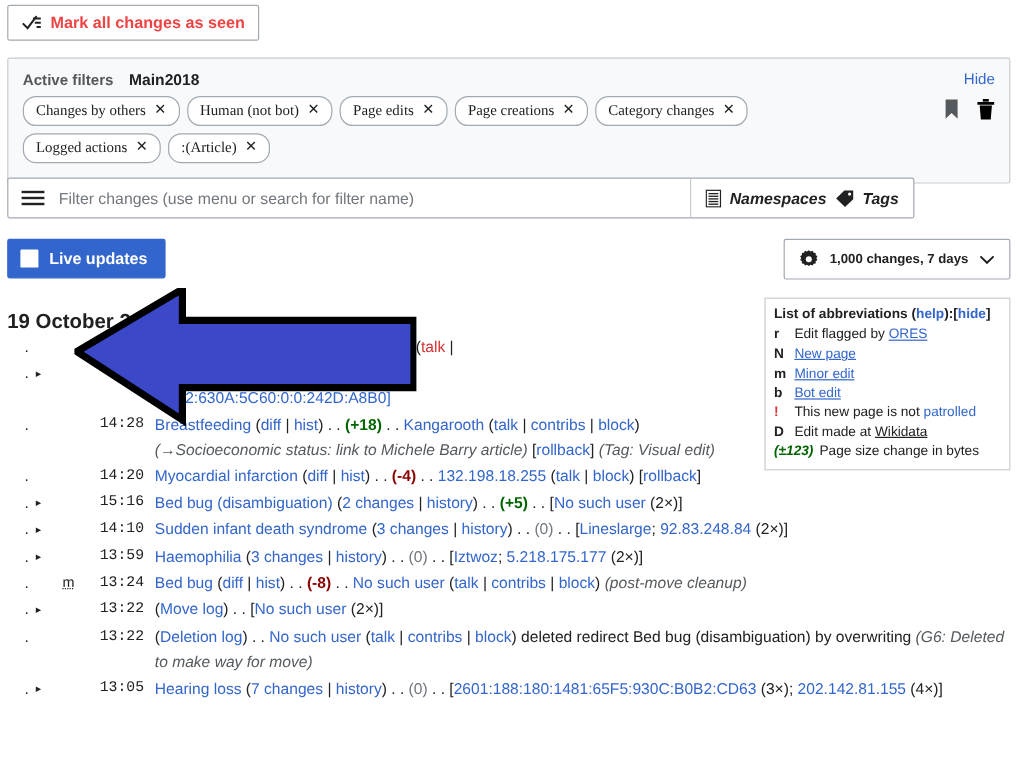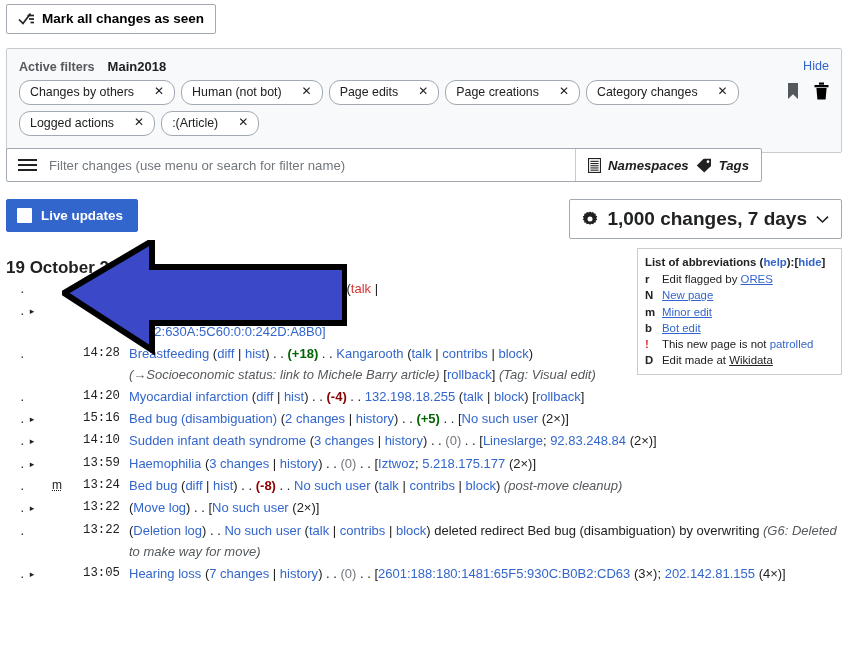--- a/index.html
+++ b/index.html
@@ -26,21 +26,21 @@
   }
   .btn {
     display: inline-flex;
     align-items: center;
     gap: 7px;
     border: 1px solid #a2a9b1;
     background: #ffffff;
     border-radius: 2px;
     font-size: 13.5px;
     font-weight: bold;
-    color: #000000;
+    color: #ef4444;
     padding: 7px 11px;
     line-height: 1;
     cursor: pointer;
     white-space: nowrap;
   }
   .mark-seen-btn { position: absolute; left: 6px; top: 4px; }
   .saved-filters-btn { position: absolute; right: 6px; top: 4px; padding: 7px 12px; }
 
   .ico { display: inline-block; line-height: 0; }
 
@@ -65,30 +65,31 @@
   .hide-link {
     position: absolute; right: 12px; top: 10px;
     color: #3366cc; font-size: 12.6px; cursor: pointer;
   }
   .pill-rows { padding: 4px 12px 10px 12px; position: relative; }
   .pill-row { display: flex; flex-wrap: nowrap; gap: 6px; margin-bottom: 6px; }
   .pill-row:last-child { margin-bottom: 0; }
   .pill {
     display: inline-flex;
     align-items: center;
-    gap: 20px;
+    gap: 7px;
     border: 1px solid #a2a9b1;
     border-radius: 11px;
     background: #ffffff;
     font-size: 12.4px;
     color: #202122;
     padding: 3px 10px 4px 10px;
     line-height: 1.3;
     white-space: nowrap;
     cursor: pointer;
+    font-family: Liberation Serif, serif;
   }
   .pill .x { font-size: 12px; color: #202122; }
   .panel-icons {
     position: absolute; right: 12px; top: 6px;
     display: flex; align-items: center; gap: 14px;
   }
 
   
   .search-row {
     position: absolute;
@@ -139,21 +140,21 @@
     padding: 8px 14px 8px 10px;
     cursor: pointer;
   }
   .live-box { width: 15px; height: 15px; background: #fff; border-radius: 1px; }
 
   .changes-btn {
     position: absolute; right: 6px; top: 199px;
     display: inline-flex; align-items: center; gap: 9px;
     border: 1px solid #a2a9b1; border-radius: 2px;
     background: #fff;
-    font-size: 19px; font-weight: bold; color: #202122;
+    font-size: 11px; font-weight: bold; color: #202122;
     padding: 8px 12px;
     cursor: pointer;
   }
 
   
   .legend {
     position: absolute;
     right: 6px; top: 248px;
     width: 205px;
     border: 1px solid #c8ccd1;
@@ -371,20 +372,24 @@
       <span><span class="lnk udl">Bot edit</span></span>
     </div>
     <div class="legend-row">
       <span class="legend-key bang">!</span>
       <span><span>This new page is not </span><span class="lnk">patrolled</span></span>
     </div>
     <div class="legend-row">
       <span class="legend-key">D</span>
       <span><span>Edit made at </span><span class="udl">Wikidata</span></span>
     </div>
+    <div class="legend-row">
+      <span class="legend-key bytes">(±123)</span>
+      <span>Page size change in bytes</span>
+    </div>
   </div>
 
   <div class="date-head">19 October 2018</div>
   <div class="changes" id="changes-list">
       <div class="row">
         <span class="c-dot">.</span>
         <span class="c-arrow"></span>
         <span class="c-flag"></span>
         <span class="c-time"></span>
         <span class="c-body">

